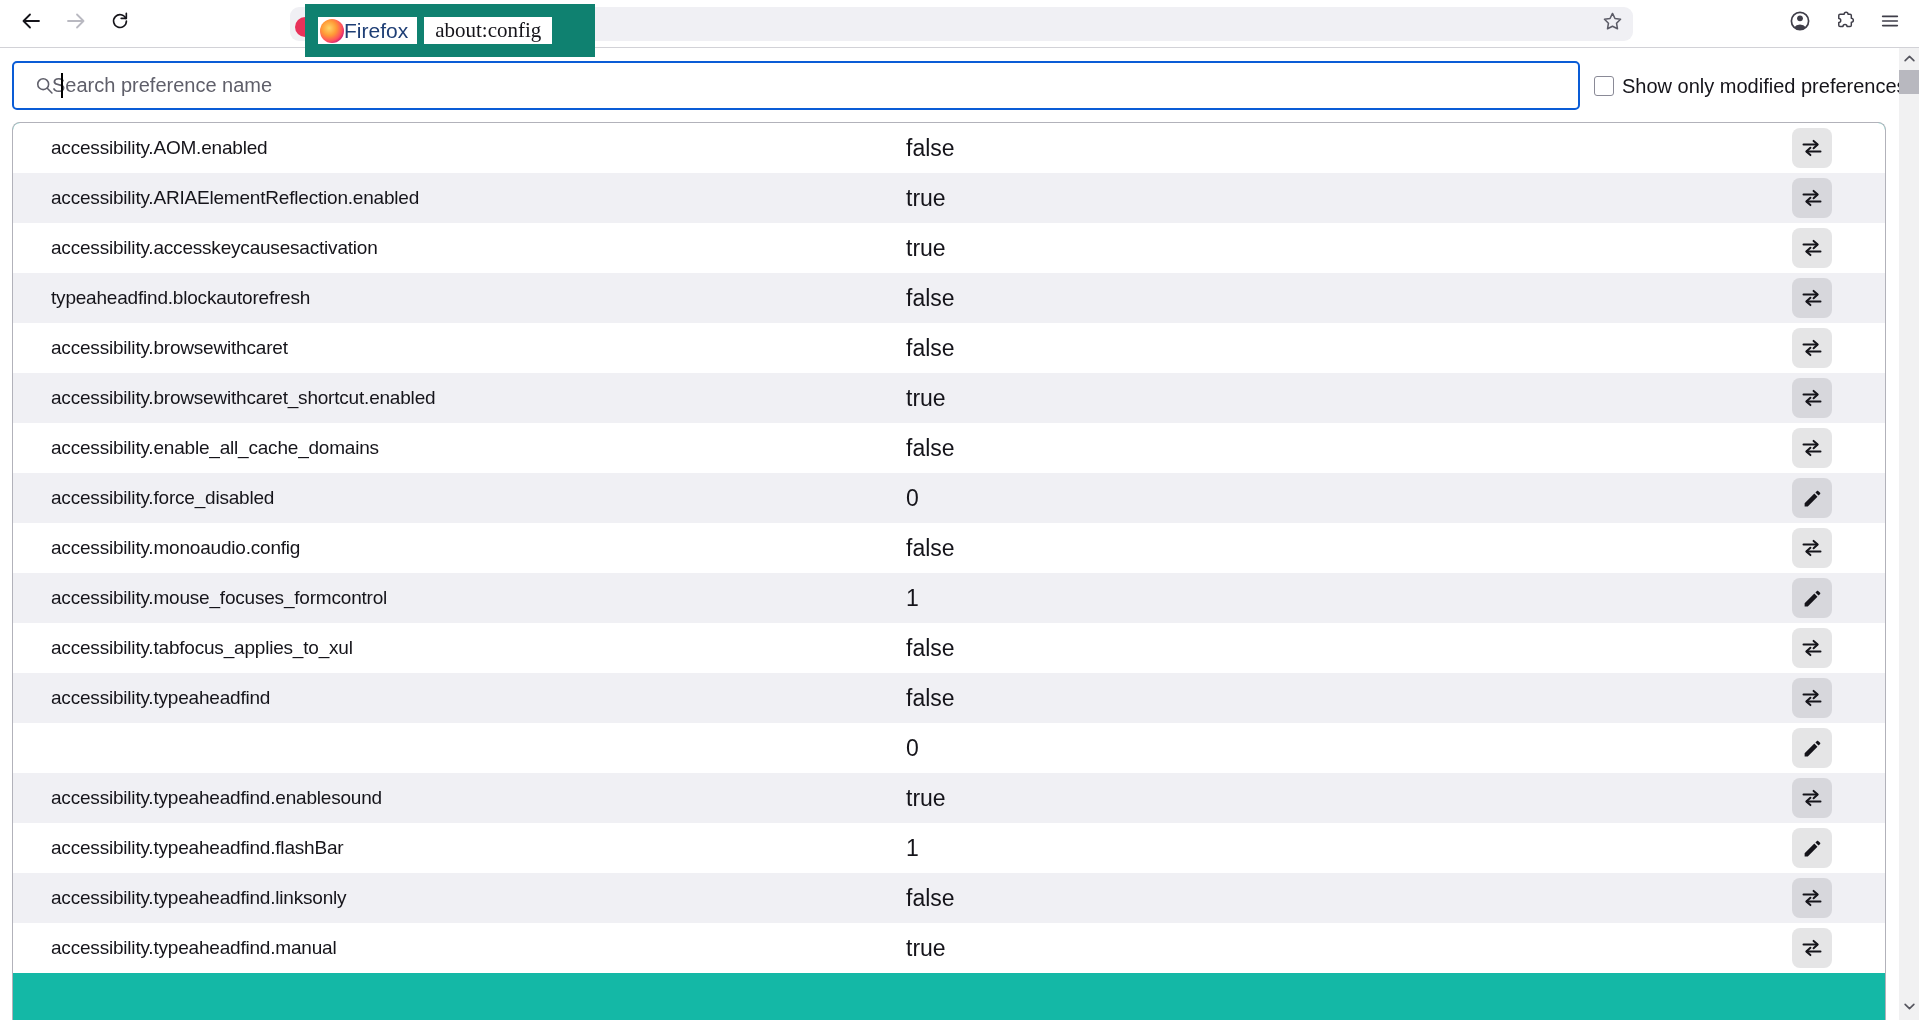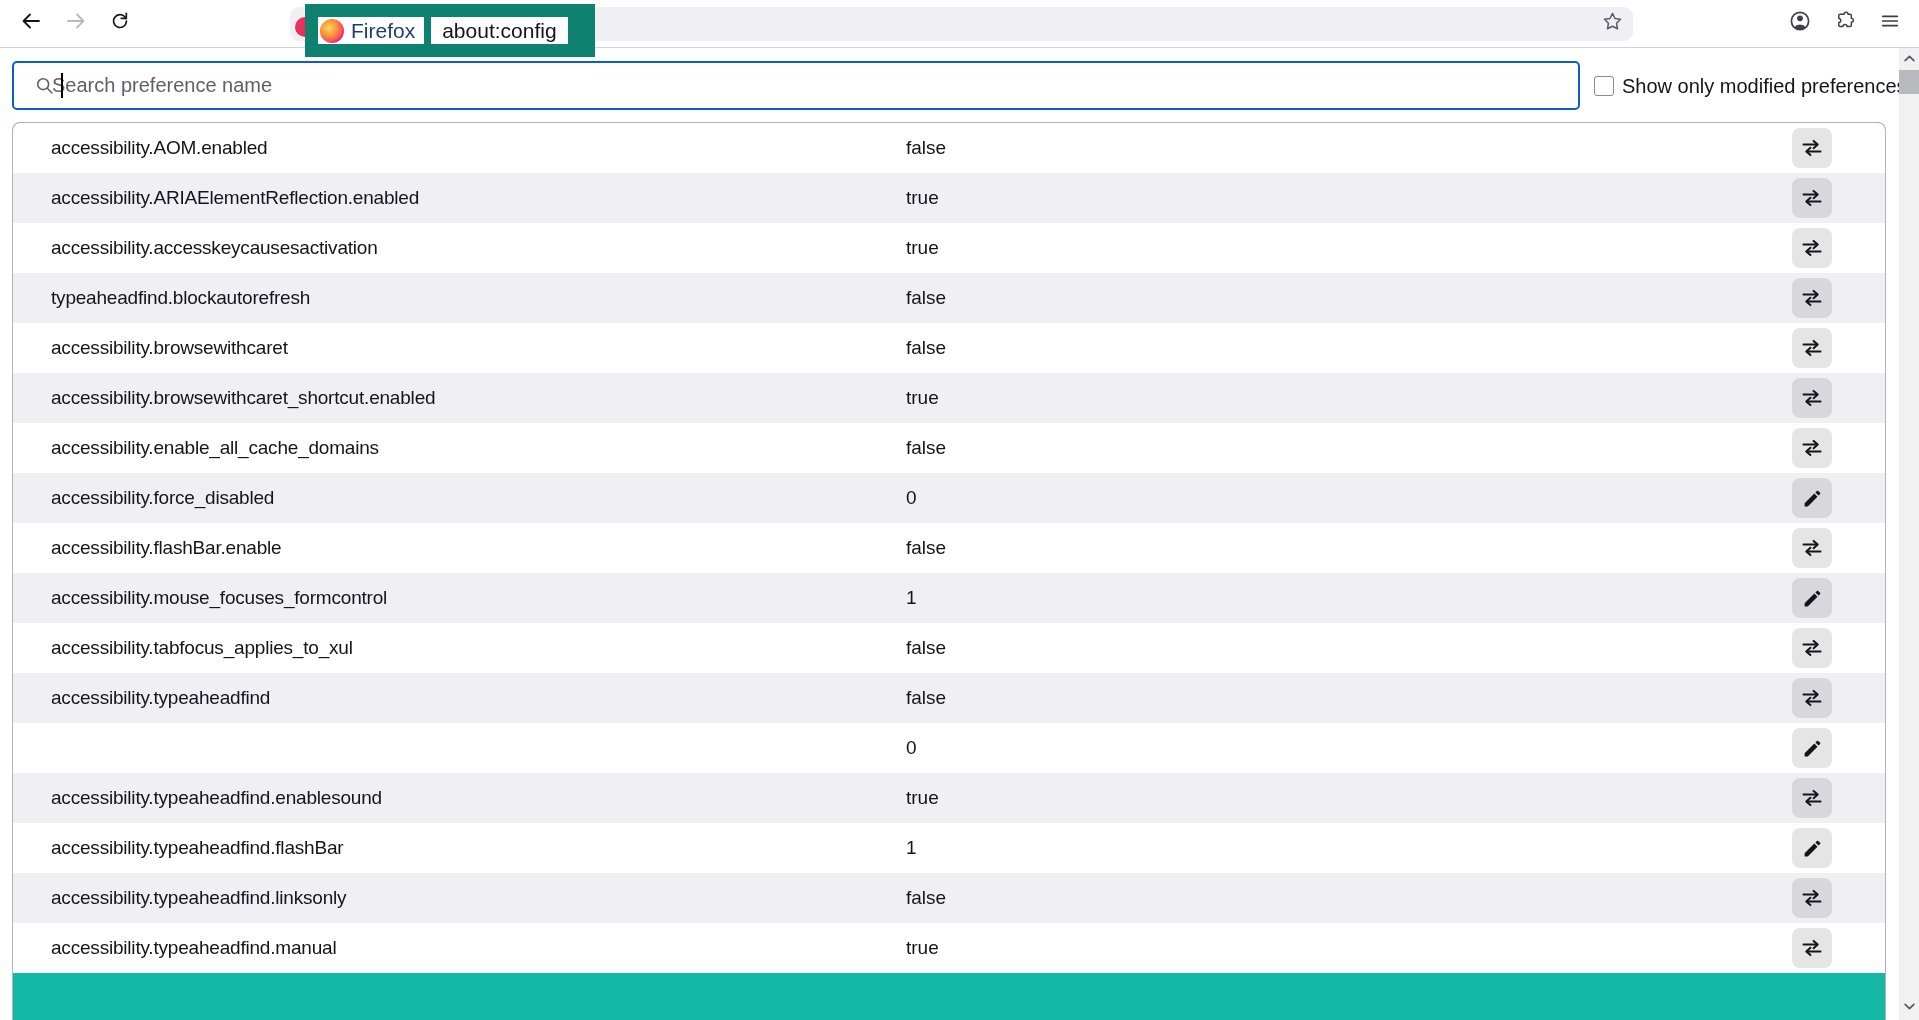--- a/index.html
+++ b/index.html
@@ -14,26 +14,26 @@
     display:flex; align-items:center; justify-content:center; }
   .addressbar { position:absolute; left:290px; top:7px; width:1343px; height:34px;
     background:#f0f0f4; border-radius:9px; }
 
   
   .red-peek { position:absolute; left:295px; top:17px; width:20px; height:20px;
     border-radius:50%; background:#e8325a; z-index:4; }
   .url-highlight { position:absolute; left:305px; top:4px; width:290px; height:53px;
     background:#0f8170; z-index:5; display:flex; align-items:center; padding-left:13px; }
   .ff-chip { background:#fff; height:27px; display:flex; align-items:center;
-    gap:7px; padding:0 9px 0 2px; }
+    padding:0 9px 0 2px; }
   .ff-logo { width:24px; height:24px; border-radius:50%;
     background:radial-gradient(circle at 38% 38%, #ffd567 0%, #ff9a36 35%, #ff4f5e 62%, #b5007f 85%, #722291 100%); }
   .ff-chip span { font-size:21px; color:#1e3e75; }
   .url-chip { background:#fff; height:27px; margin-left:7px; padding:0 11px;
-    display:flex; align-items:center; font-size:21px; color:#15141a; }
+    display:flex; align-items:center; font-size:21px; color:#15141a;font-family:Liberation Serif, serif; }
 
   
   .search-wrap { position:absolute; left:12px; top:61px; width:1568px; height:49px; }
   .search-input { width:100%; height:100%; border:2px solid #0a5cd6; border-radius:5px;
     padding-left:38px; font-size:20px; font-family:Liberation Sans, sans-serif;
     color:#15141a; outline:none; background:#fff; }
   .search-input::placeholder { color:#5f5f6a; opacity:1; }
   .search-icon { position:absolute; left:22px; top:14px; pointer-events:none; }
   .fake-caret { position:absolute; left:49px; top:12px; width:1.5px; height:25px;
     background:#000; pointer-events:none; }
@@ -45,21 +45,21 @@
     font-size:20px; color:#15141a; white-space:nowrap; }
 
   
   .prefs-table { position:absolute; left:12px; top:122px; width:1874px; height:898px;
     border:1px solid #b2b2ba; border-bottom:none; border-radius:8px 8px 0 0;
     overflow:hidden; background:#14b8a6; }
   .pref-row { position:relative; height:50px; display:flex; align-items:center;
     background:#fff; }
   .pref-row:nth-child(even) { background:#f0f0f4; }
   .pref-name { padding-left:38px; font-size:19px; letter-spacing:-0.2px; }
-  .pref-value { position:absolute; left:893px; font-size:19px; }
+  .pref-value { position:absolute; left:893px; font-size:23px; }
   .action-btn { position:absolute; left:1779px; top:5px; width:40px; height:40px;
     border:none; border-radius:8px; background:rgba(21,20,26,0.11);
     display:flex; align-items:center; justify-content:center; padding:0; }
   .action-btn svg { display:block; }
   .action-btn .icon-toggle, .action-btn .icon-edit { display:none; }
   .action-btn.action-toggle .icon-toggle { display:block; }
   .action-btn.action-edit .icon-edit { display:block; }
 
   
   .scrollbar { position:absolute; left:1899px; top:48px; width:20px; height:972px;
@@ -274,21 +274,21 @@
 
       <span class="icon-edit">
         <svg width="21" height="21" viewBox="0 0 24 24">
             <path fill="#15141a" d="M3 17.4V21h3.6L17.7 9.9l-3.6-3.6L3 17.4zM20.7 6.9c.4-.4.4-1 0-1.4l-2.2-2.2c-.4-.4-1-.4-1.4 0l-1.8 1.8 3.6 3.6 1.8-1.8z"></path>
           </svg>
       </span>
     </button>
   </div>
 
   <div class="pref-row">
-    <span class="pref-name">accessibility.flashBar.enable</span>
+    <span class="pref-name">accessibility.monoaudio.config</span>
     <span class="pref-value">false</span>
     <button class="action-btn action-toggle">
       <span class="icon-toggle">
         <svg width="24" height="24" viewBox="0 0 24 24" fill="none" stroke="#15141a" stroke-width="2" stroke-linecap="round" stroke-linejoin="round">
           <path d="M3.5 8.6h13.6"></path>
             <path d="M13.6 4.9l4.1 3.7-4.1 3.7"></path>
           <path d="M20.5 15.4H6.9"></path>
             <path d="M10.4 11.7l-4.1 3.7 4.1 3.7"></path>
         </svg>
       </span>

